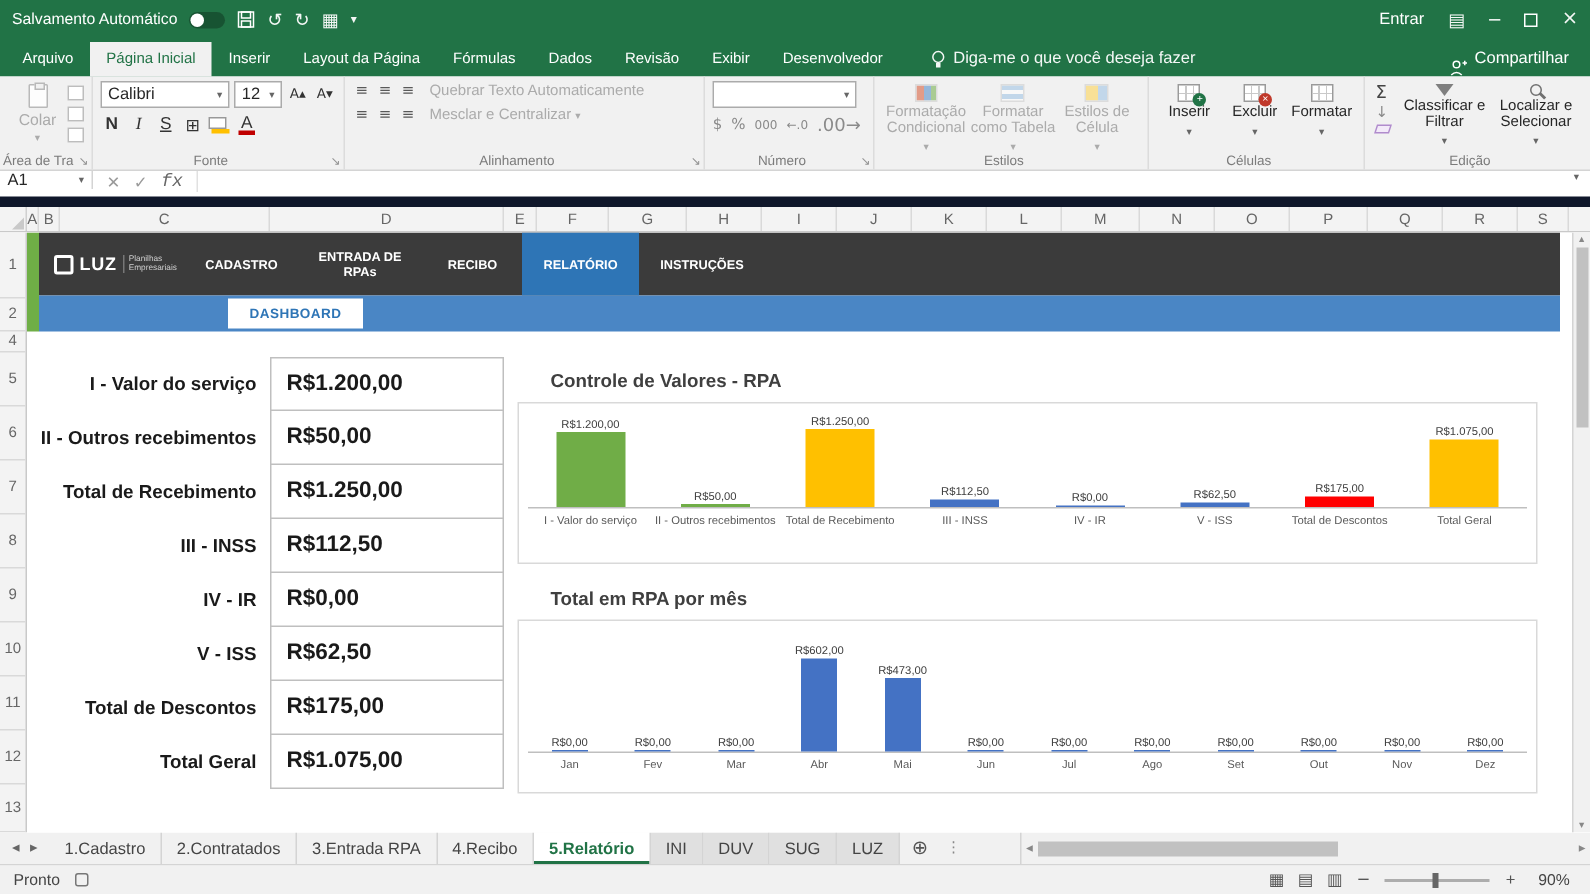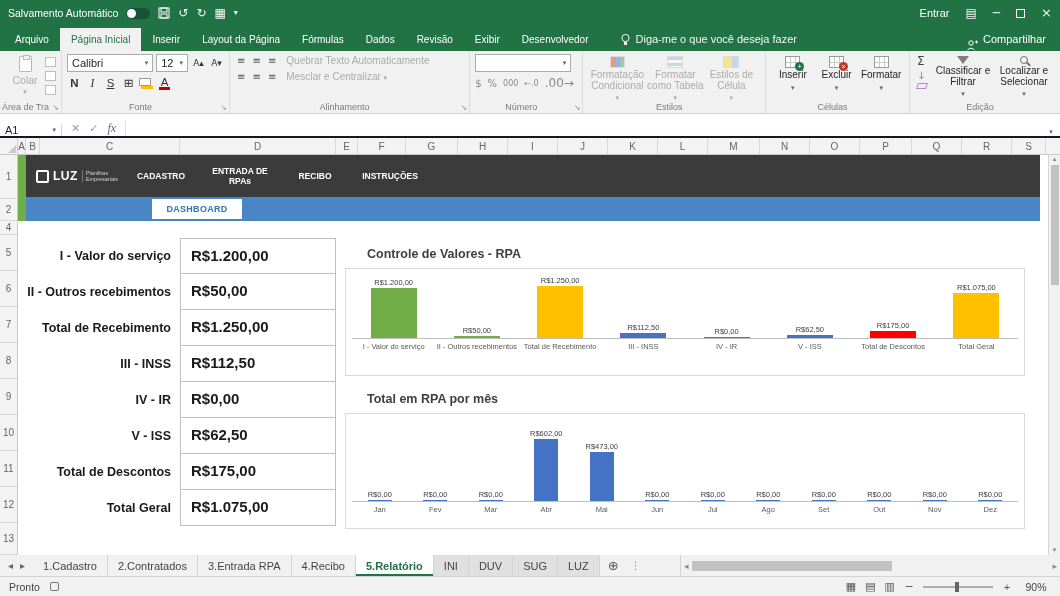--- a/index.html
+++ b/index.html
@@ -55,25 +55,25 @@
 .i-cells::before{content:"";position:absolute;inset:0;background:repeating-linear-gradient(to right,transparent 0 4px,#c9c9c9 4px 5px),repeating-linear-gradient(to bottom,transparent 0 5px,#c9c9c9 5px 6px)}
 .badge{position:absolute;right:-5px;bottom:-4px;width:9px;height:9px;border-radius:50%;color:#fff;font-size:7px;line-height:9px;text-align:center}
 .badge.green{background:#217346}.badge.red{background:#c0392b}
 .funnel{width:0;height:0;border-left:6px solid transparent;border-right:6px solid transparent;border-top:8px solid #7f7f7f}
 .mag{width:8px;height:8px;border:1.5px solid #707070;border-radius:50%;position:relative}
 .mag::after{content:"";position:absolute;width:5px;height:1.5px;background:#707070;transform:rotate(45deg);right:-4px;bottom:-1px}
 .sum-ic{font-size:12px;color:#444;cursor:pointer}
 .small-ic{font-size:10px;color:#8a8a8a;cursor:pointer}
 
 
-.fbar{height:24px;display:flex;align-items:flex-end;background:#fff;border-bottom:2px solid #0f172a}
+.fbar{height:24px;display:flex;align-items:flex-start;background:#fff;border-bottom:7px solid #0f172a}
 .namebox{width:62px;border-right:1px solid #d4d4d4;display:flex;align-items:center;padding:0 5px;cursor:pointer;background:#fff}
 .namebox .caret{margin-left:auto;color:#666;font-size:7px}
 .fx-btns{display:flex;align-items:center;gap:9px;padding:0 9px;border-right:1px solid #e1e1e1;color:#9a9a9a}
-.fx{font-family:Liberation Serif, serif;font-style:italic;color:#666;font-size:12px}
+.fx{font-family:Liberation Mono, monospace;font-style:italic;color:#666;font-size:12px}
 .finput{flex:1;border:none;outline:none;font-size:11px;padding:0 6px;font-family:"Liberation Sans",sans-serif}
 .fbar-caret{width:18px;display:flex;align-items:center;justify-content:center;color:#666;font-size:7px}
 
 
 .ghead{height:17px;display:flex;background:#f3f3f3;border-bottom:1px solid #c9c9c9;font-size:10px;color:#666}
 .corner{width:18px;border-right:1px solid #d0d0d0;position:relative;flex:0 0 auto}
 .corner::after{content:"";position:absolute;right:1px;bottom:1px;border-left:8px solid transparent;border-bottom:8px solid #c9c9c9}
 .col-h{border-right:1px solid #d9d9d9;display:flex;align-items:center;justify-content:center;flex:0 0 auto;cursor:pointer}
 
 
@@ -410,20 +410,21 @@
       <div class="navbar">
         <div class="logo">
           <span class="logo-mark"></span>
           <span class="logo-text">LUZ</span>
           <span class="logo-sub">Planilhas Empresariais</span>
         </div>
         <div id="nav-items" style="display:flex;height:100%">
             <div class="nav-item" style="width: 74px;">CADASTRO</div>
             <div class="nav-item" style="width: 84px;">ENTRADA DE RPAs</div>
             <div class="nav-item" style="width: 66px;">RECIBO</div>
+            <div class="nav-item active" style="width: 78px;">RELATÓRIO</div>
             <div class="nav-item" style="width: 84px;">INSTRUÇÕES</div>
           </div>
       </div>
       <div class="bluebar"></div>
       <div class="dash-tab">DASHBOARD</div>
 
       <div class="summary" id="summary-rows">
           <div class="sum-row">
             <div class="sum-label">I - Valor do serviço</div>
             <div class="sum-value">R$1.200,00</div>

